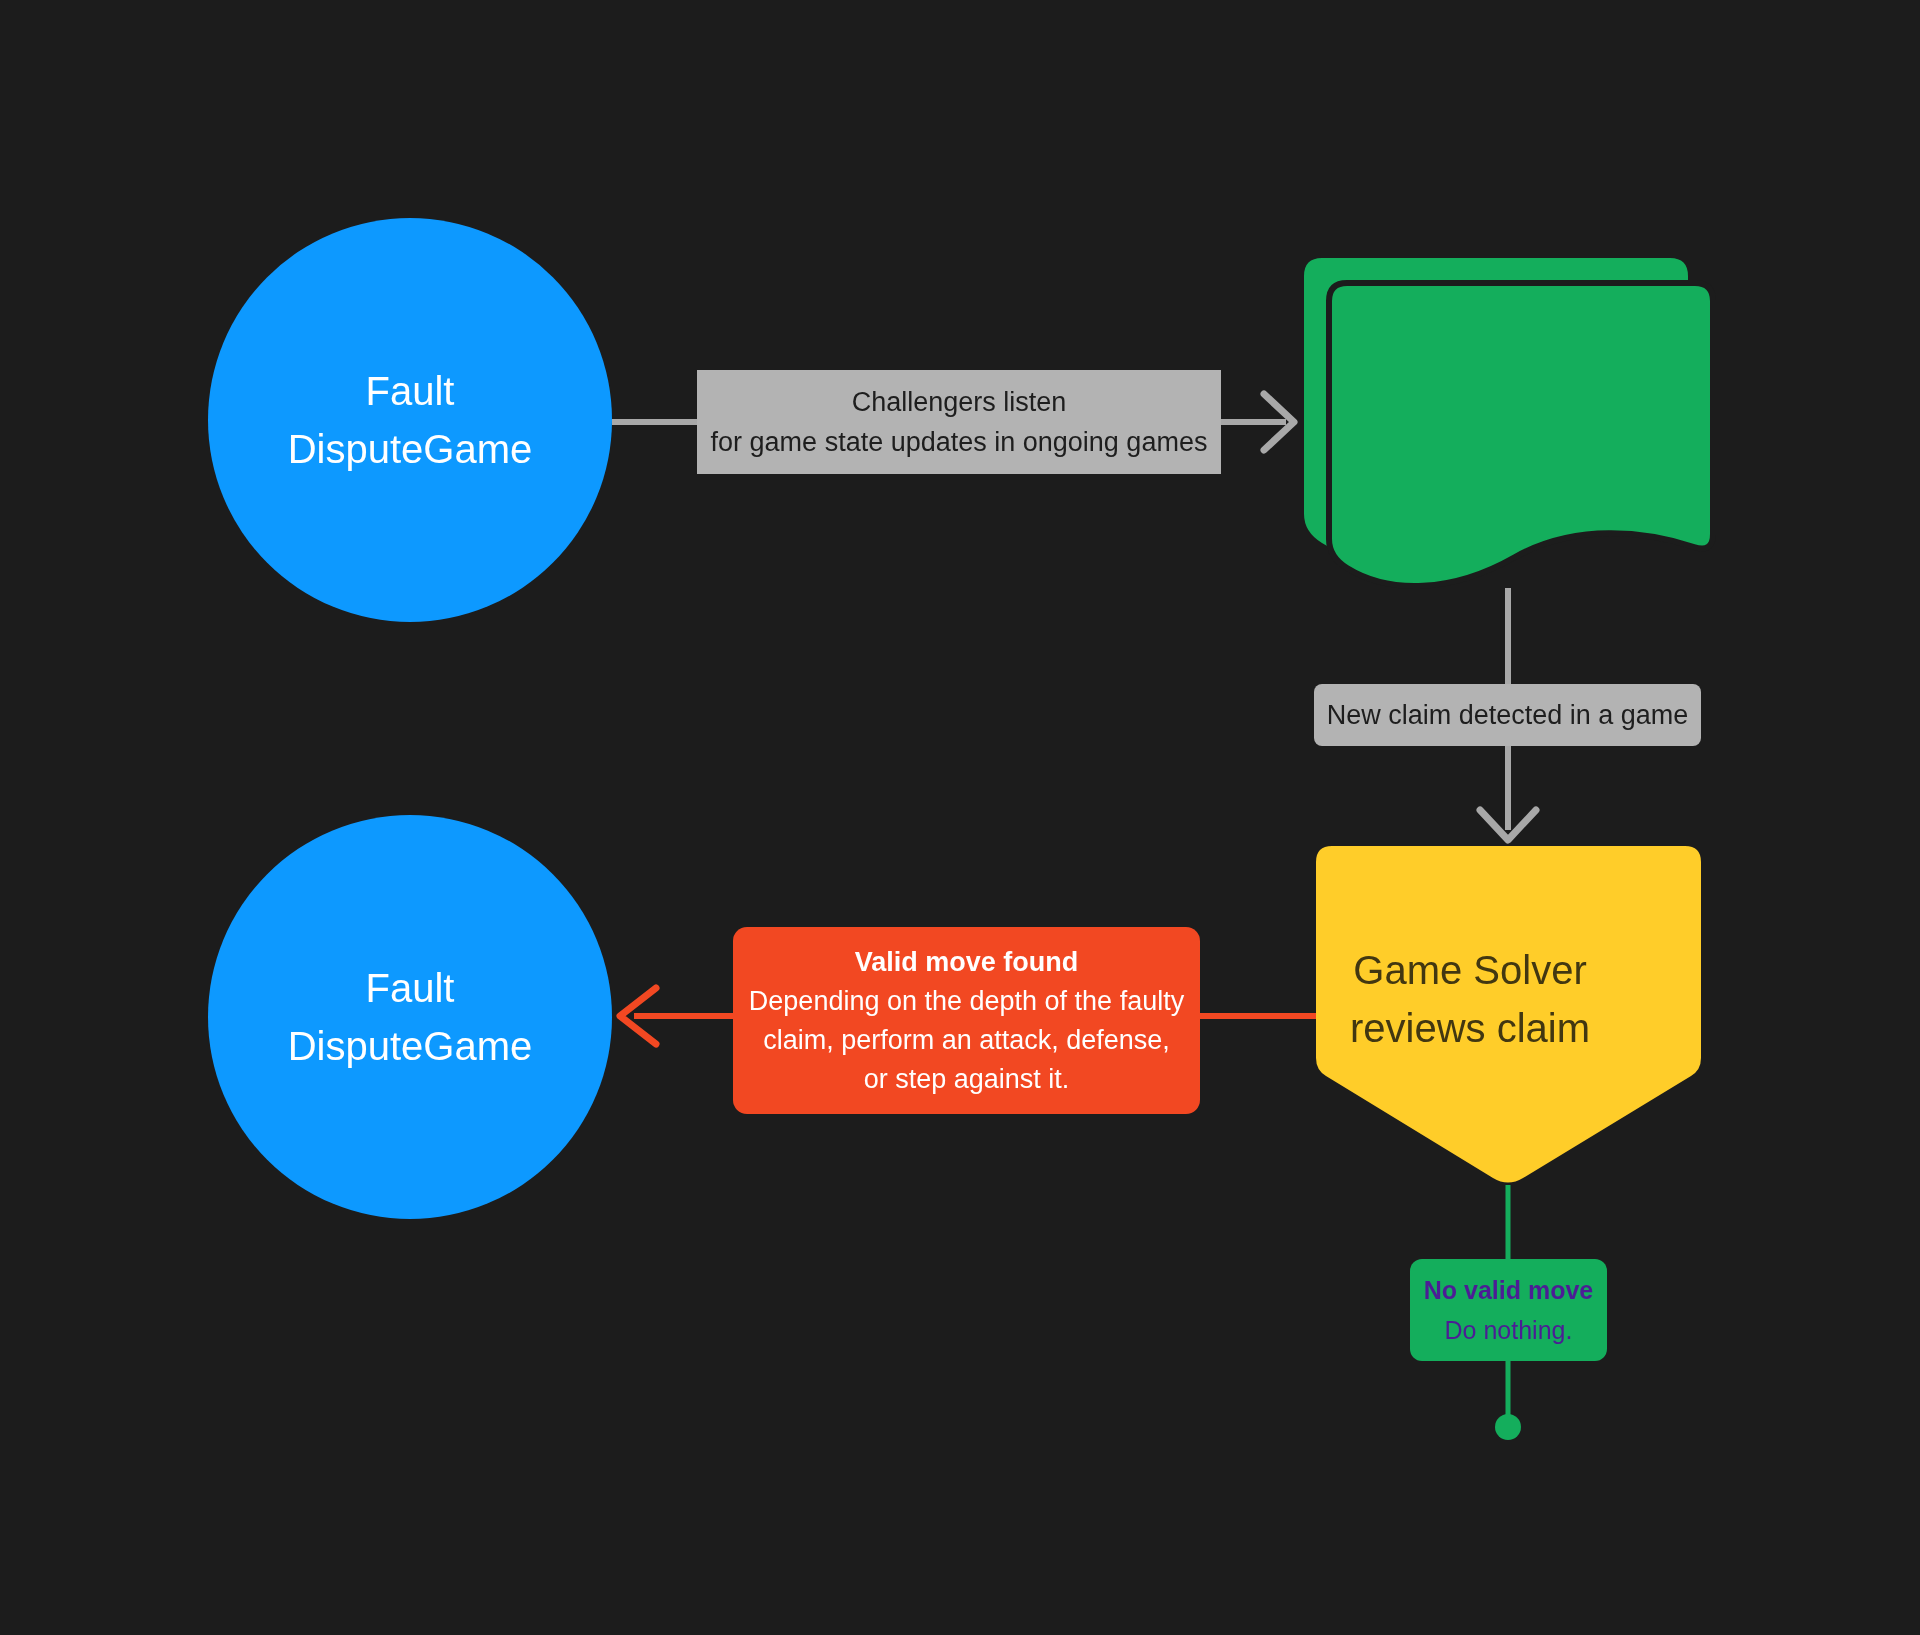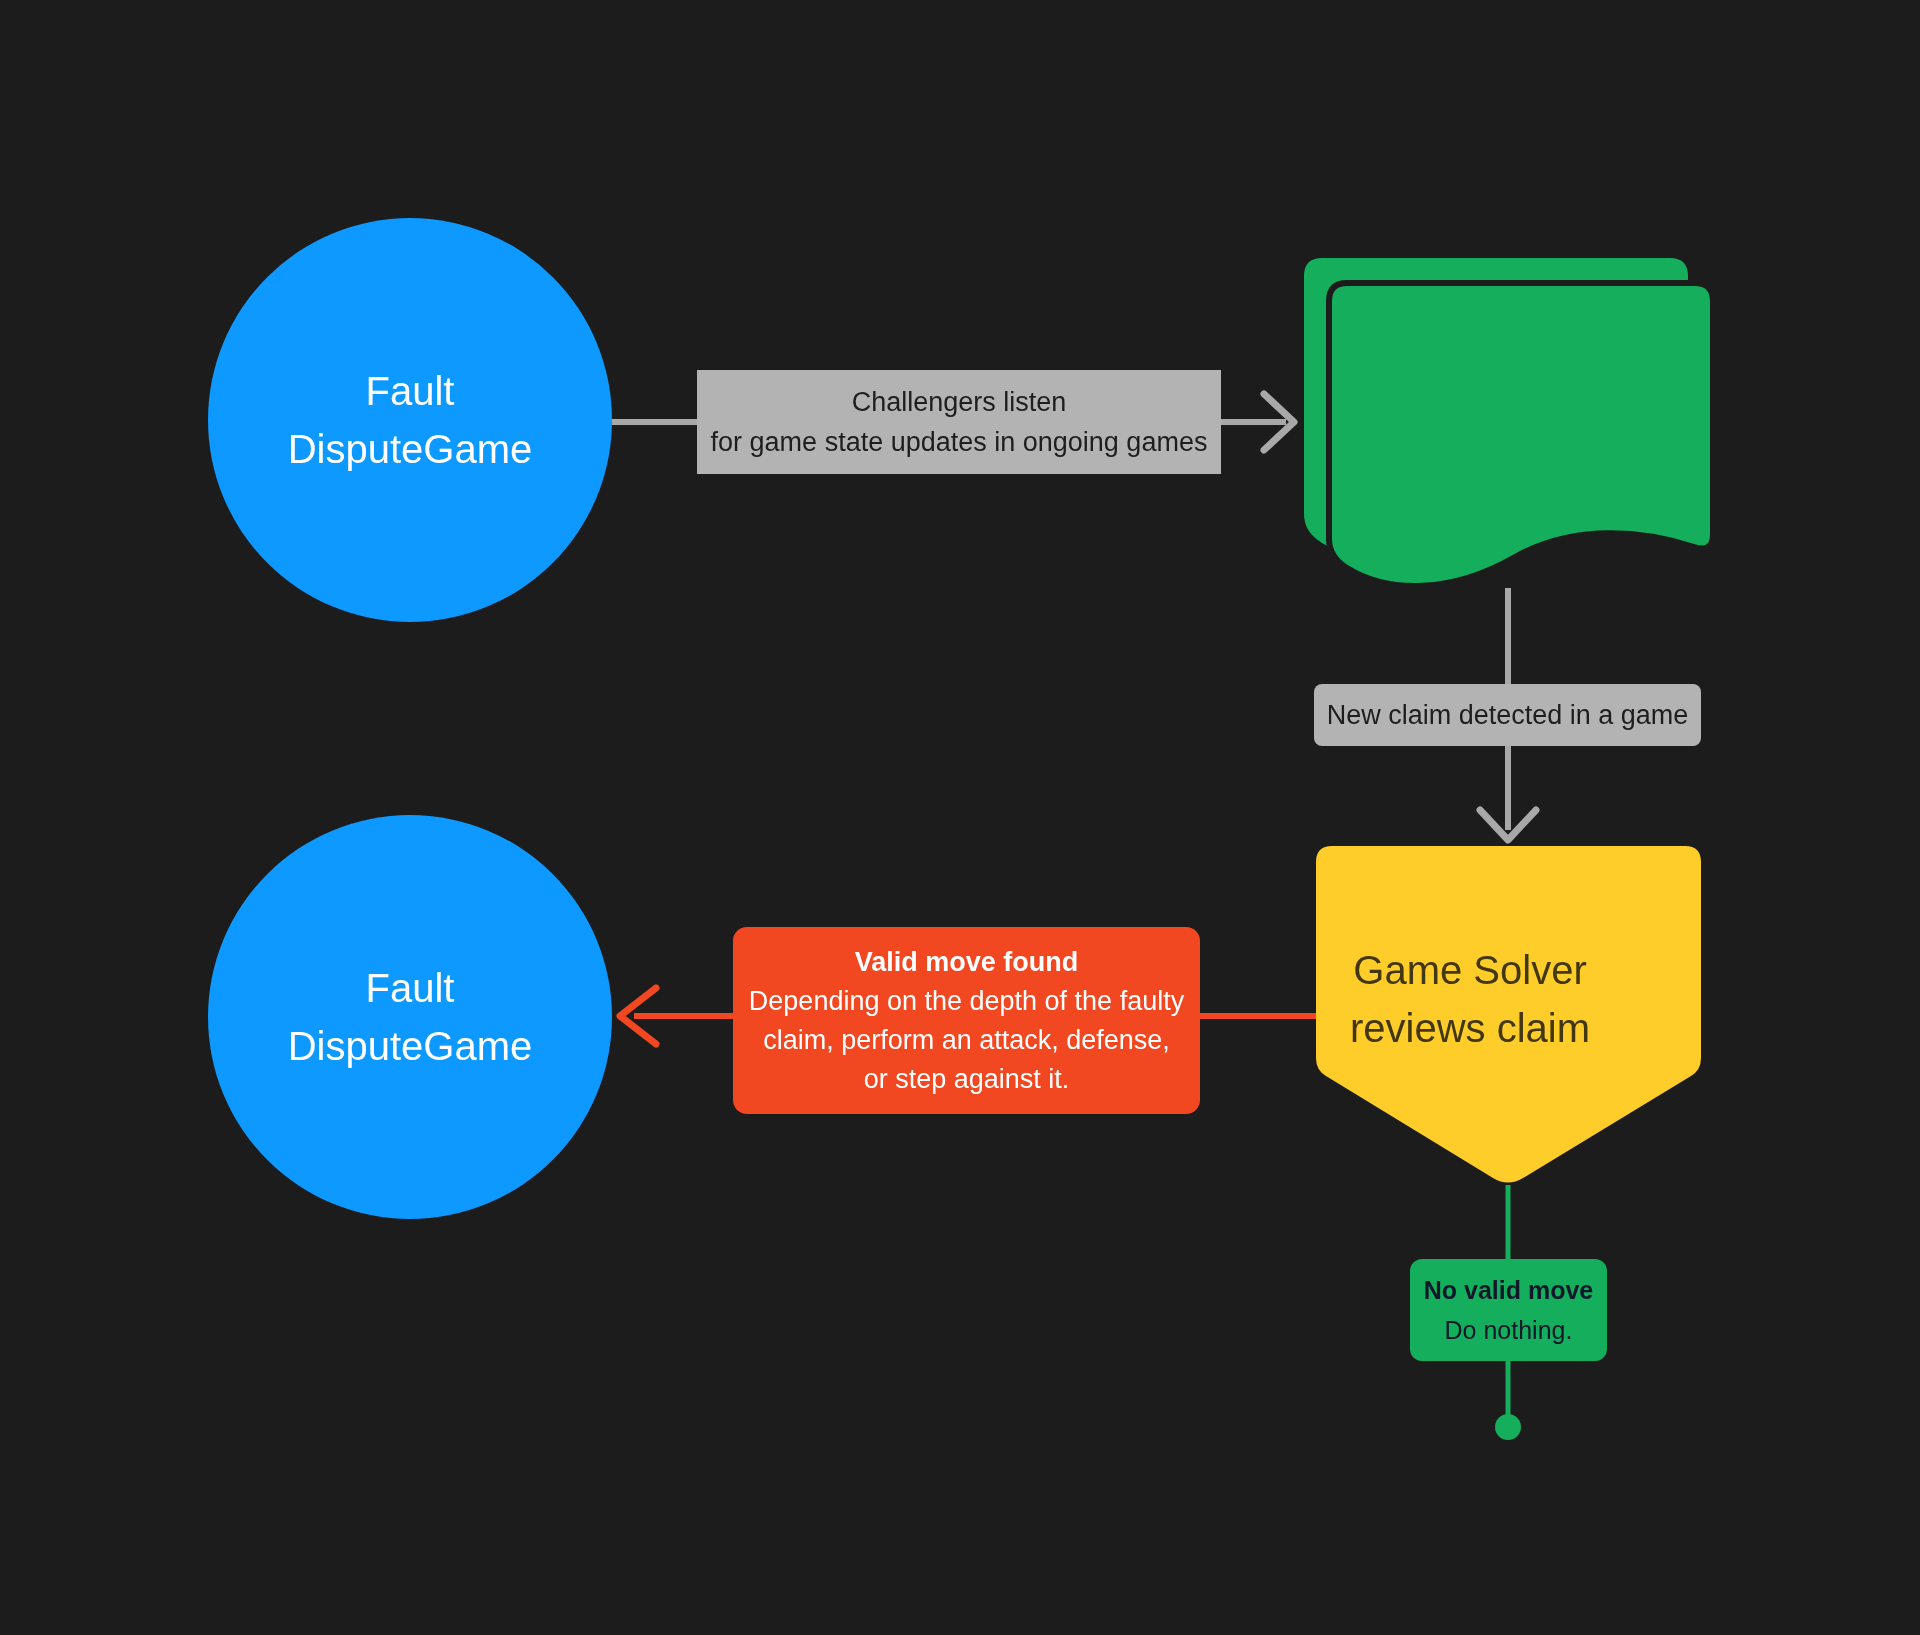--- a/index.html
+++ b/index.html
@@ -16,21 +16,21 @@
   .node-label{color:#FFFFFF;font-size:40px;line-height:58px;font-weight:500;}
   .node-label.dark{color:#423711;}
   .edge-label{
     background:#B3B3B3;color:#1E1E1E;font-size:27px;line-height:40px;
     border-radius:0;
   }
   .edge-label.red{
     background:#F24822;color:#FFFFFF;line-height:39px;border-radius:14px;
   }
   .edge-label.green{
-    background:#14AE5C;color:#0f172a;font-size:25px;border-radius:12px;
+    background:#14AE5C;color:#4c1d95;font-size:25px;border-radius:12px;
   }
   .bold{font-weight:bold;}
 </style>
 </head>
 <body>
 
 <div class="canvas">
 
   <svg width="1920" height="1635" viewBox="0 0 1920 1635">
 

